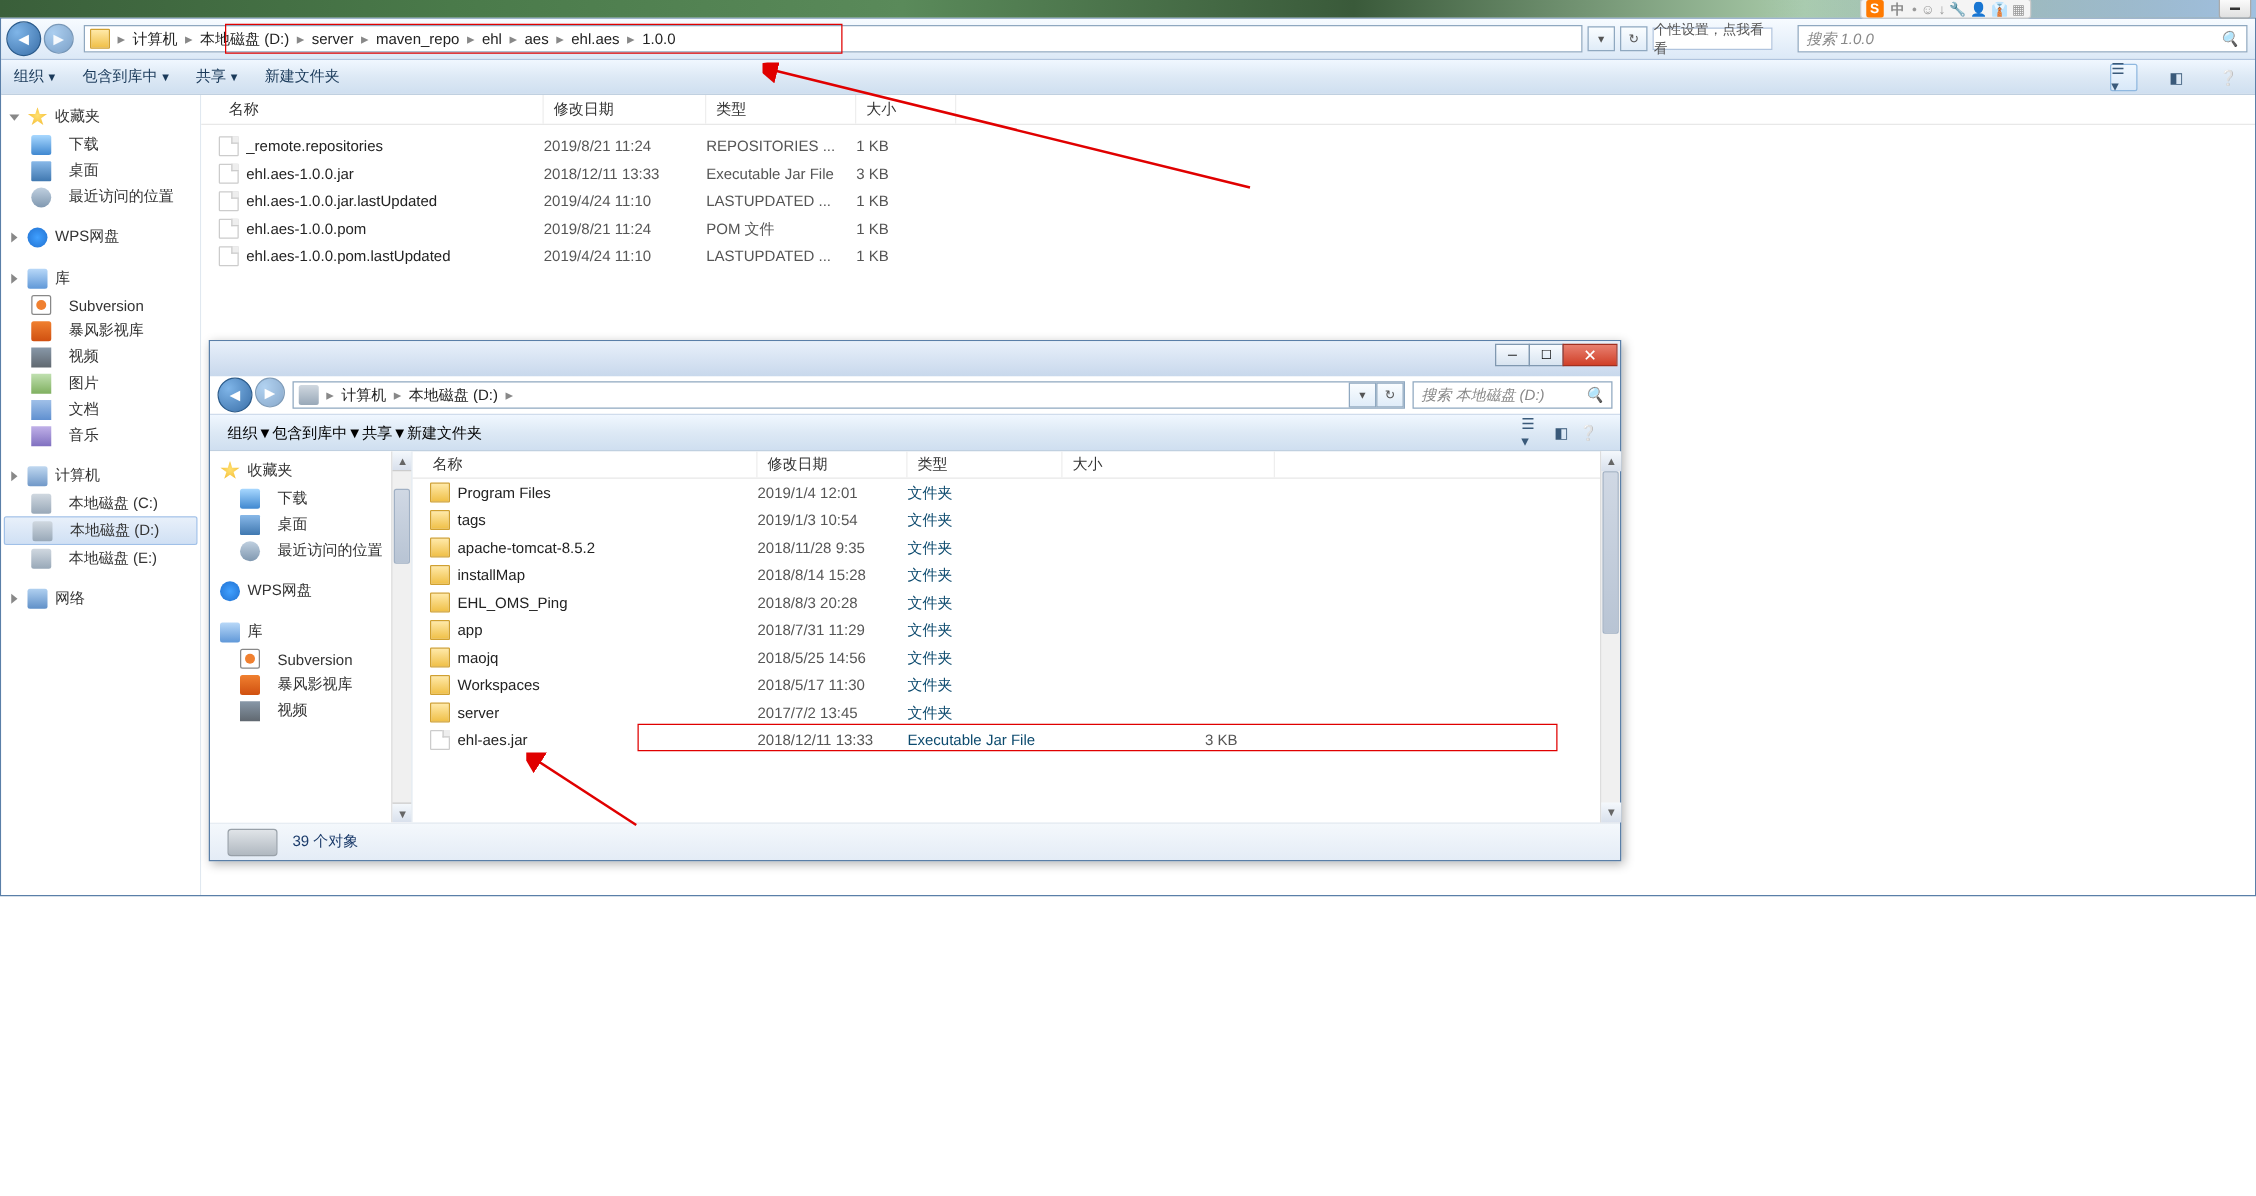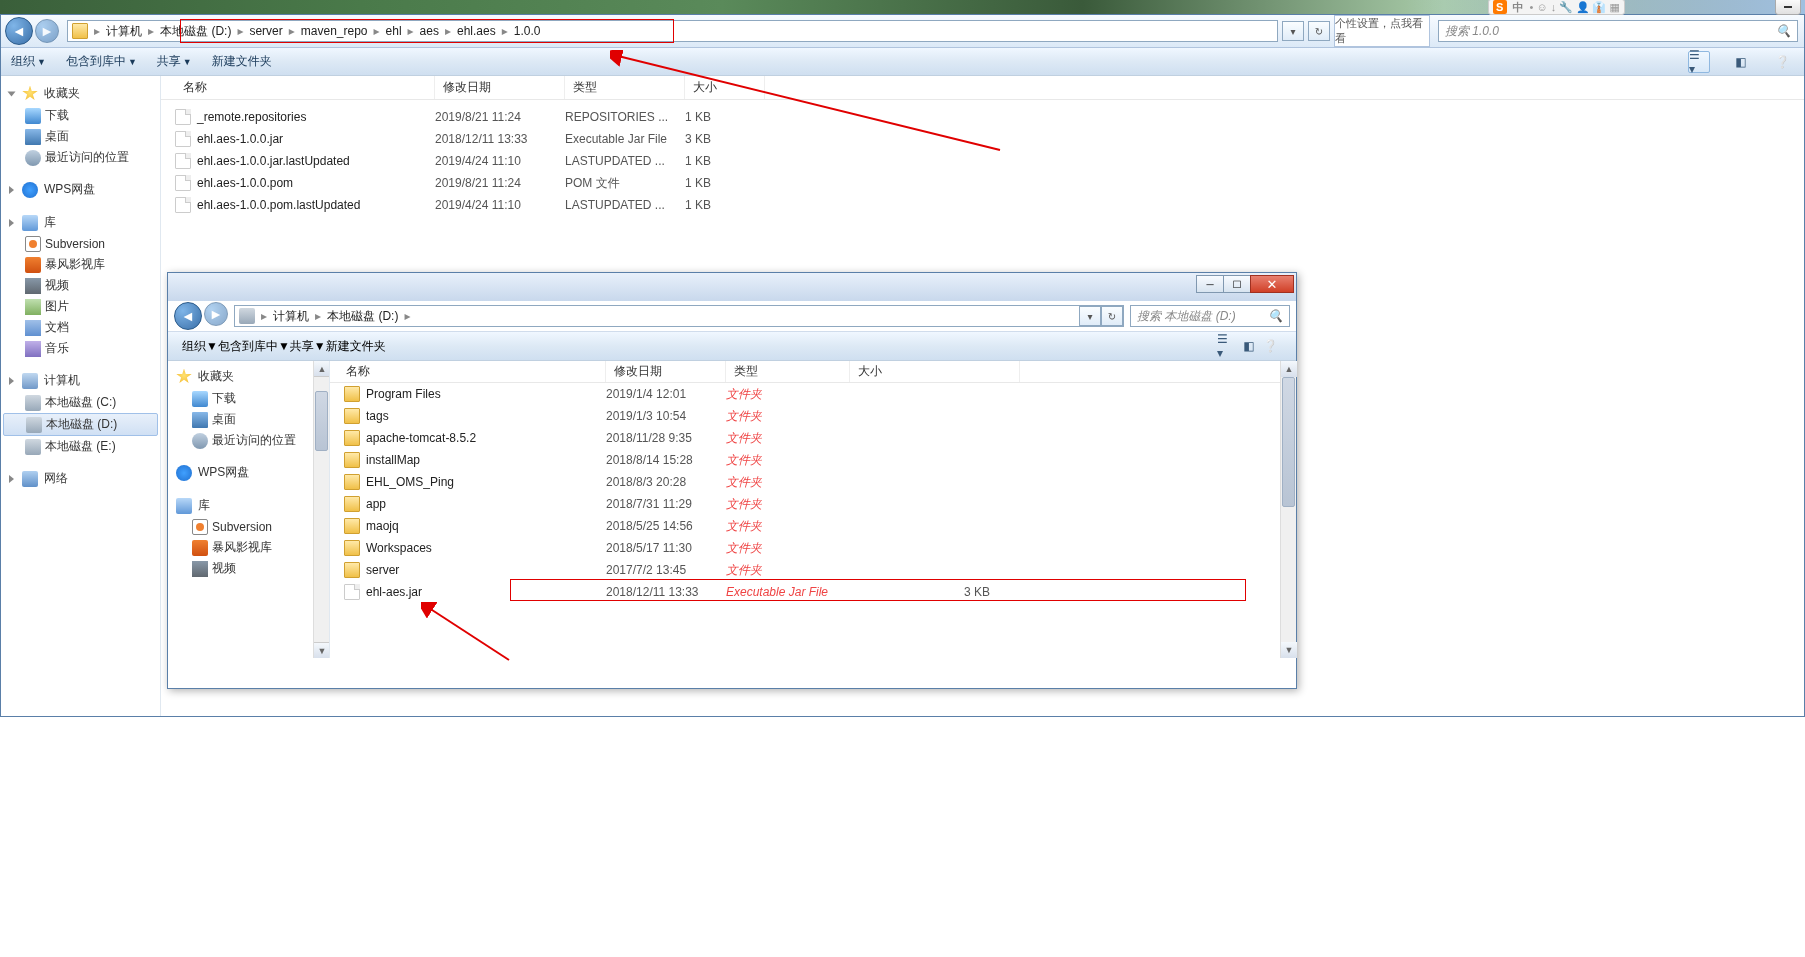--- a/index.html
+++ b/index.html
@@ -27,39 +27,39 @@
 .nav-btns { display: flex; align-items: center; padding: 0 4px; gap: 2px; }
 .nav-circle { width: 28px; height: 28px; border-radius: 50%; background: radial-gradient(circle at 30% 30%, #7fb5e8, #3a6fa8); border: 1px solid #2a5a8a; display: flex; align-items: center; justify-content: center; color: #fff; font-size: 14px; }
 .nav-circle.fwd { width: 24px; height: 24px; opacity: 0.6; }
 .addr-box { flex: 1; height: 22px; background: #fff; border: 1px solid #8fa8c0; margin: 0 4px; display: flex; align-items: center; font-size: 12px; position: relative; }
 .addr-box .folder-icon { width: 16px; height: 16px; margin: 0 4px; background: linear-gradient(#ffe9a8,#f0c048); border: 1px solid #d0a030; border-radius: 1px; }
 .crumb { padding: 0 4px; color: #222; }
 .crumb-sep { color: #888; padding: 0 2px; }
 .addr-redbox { position: absolute; left: 112px; top: -2px; width: 494px; height: 24px; border: 1px solid #e00000; pointer-events: none; }
 .addr-tools { display: flex; align-items: center; gap: 4px; padding-right: 6px; }
 .addr-btn { width: 22px; height: 20px; border: 1px solid #8fa8c0; background: linear-gradient(#fafdff,#e0ecf8); display: flex; align-items: center; justify-content: center; font-size: 10px; color: #555; }
-.tip-box { width: 96px; height: 32px; border: 1px solid #b0c4de; background: #fff; display: flex; align-items: center; justify-content: center; font-size: 11px; color: #555; margin-right: 4px; }
+.tip-box { width: 96px; height: 18px; border: 1px solid #b0c4de; background: #fff; display: flex; align-items: center; justify-content: center; font-size: 11px; color: #555; margin-right: 16px; }
 .search-main { width: 360px; height: 22px; border: 1px solid #8fa8c0; background: #fff; display: flex; align-items: center; padding: 0 6px; color: #888; font-style: italic; font-size: 12px; }
 
 
 .toolbar { height: 28px; background: linear-gradient(#f0f7ff,#dde9f5,#cfdff0); border-bottom: 1px solid #c0d0e0; display: flex; align-items: center; padding: 0 10px; gap: 20px; font-size: 12px; }
 .toolbar .tb-item { color: #1a3a5a; cursor: default; }
 .toolbar .tb-item .dd { font-size: 9px; margin-left: 2px; }
 .toolbar-spacer { flex: 1; }
 .tb-icon { width: 22px; height: 22px; border: 1px solid transparent; display: flex; align-items: center; justify-content: center; color: #3a5a7a; }
 .tb-icon.hovered { border:1px solid #8fb8e0; background:linear-gradient(#f0f8ff,#d8e8f8); border-radius:2px; }
 
 
 .main-split { display: flex; height: 640px; }
 .sidebar { width: 160px; background: #fff; border-right: 1px solid #e0e8f0; padding: 6px 0; overflow: hidden; }
 .content { flex: 1; background: #fff; position: relative; }
 
 
 .side-group-hdr { display: flex; align-items: center; padding: 3px 8px; gap: 6px; font-size: 12px; color: #333; }
-.side-item { display: flex; align-items: center; padding: 2px 8px 2px 24px; gap: 4px; font-size: 12px; color: #333; cursor: default; }
+.side-item { display: flex; align-items: flex-end; padding: 2px 8px 2px 24px; gap: 14px; font-size: 12px; color: #333; cursor: default; }
 .side-item.selected { background: linear-gradient(#e8f0fa,#d0e0f4); border: 1px solid #a0c0e8; border-radius: 2px; margin: 0 2px; padding-left: 22px; }
 .side-sep { height: 10px; }
 .ico { width: 16px; height: 16px; display: inline-block; flex-shrink: 0; }
 .ico-star { background: radial-gradient(circle at 50% 40%, #ffe070, #f0b020); clip-path: polygon(50% 0%, 61% 35%, 98% 35%, 68% 57%, 79% 91%, 50% 70%, 21% 91%, 32% 57%, 2% 35%, 39% 35%); }
 .ico-dl { background: linear-gradient(#a8d8ff,#4088d0); border-radius: 2px; }
 .ico-desk { background: linear-gradient(#88b8e8,#4078b0); border-radius: 1px; }
 .ico-recent { background: linear-gradient(#c0d0e0,#8098b0); border-radius: 50%; }
 .ico-wps { background: radial-gradient(circle,#40a0ff,#2070d0); border-radius: 50%; }
 .ico-lib { background: linear-gradient(#b8d8f8,#6098d8); border-radius: 2px; }
 .ico-folder { background: linear-gradient(#ffe9a8,#f0c048); border: 1px solid #d0a030; border-radius: 1px; }
@@ -124,21 +124,21 @@
 .inner-content .scrollbar .arr-up, .inner-content .scrollbar .arr-dn { position:absolute; left:0; width:16px; height:16px; display:flex; align-items:center; justify-content:center; font-size:9px; color:#666; background:linear-gradient(#f4f8fc,#d8e0ec);}
 .inner-content .scrollbar .arr-up{top:0;} .inner-content .scrollbar .arr-dn{bottom:0;}
 
 .inner-col-headers { height: 22px; border-bottom: 1px solid #e8e8e8; display: flex; align-items: center; font-size: 12px; color: #333; padding-left: 8px; }
 .inner-col-headers > div { padding: 0 8px; border-right: 1px solid #eee; height: 100%; display: flex; align-items: center; }
 .ich-name { width: 268px; } .ich-date { width: 120px; } .ich-type { width: 124px; } .ich-size { width: 170px; justify-content:flex-start; }
 .inner-file-list { padding-left: 8px; }
 .inner-file-row { display: flex; align-items: center; height: 22px; font-size: 12px; color: #222; }
 .inner-file-row .fn { width: 268px; display: flex; align-items: center; gap: 6px; padding-left:6px; }
 .inner-file-row .fd { width: 120px; color: #555; }
-.inner-file-row .ft { width: 124px; color: #ef4444; font-style: italic; }
+.inner-file-row .ft { width: 124px; color: #0c4a6e; }
 .inner-file-row .fs { width: 170px; color: #555; text-align: right; padding-right: 30px; }
 .inner-redbox { position: absolute; border: 1px solid #e00000; pointer-events: none; }
 .inner-statusbar { height: 30px; border-top: 1px solid #e0e8f0; display: flex; align-items: center; padding: 0 14px; gap: 12px; background: linear-gradient(#f4f8fc,#e4ecf6); font-size: 12px; color: #1a3a6a; }
 .inner-statusbar .drv-icon { width: 40px; height: 22px; background: linear-gradient(#e0e4e8,#b0b8c0); border: 1px solid #98a0a8; border-radius: 3px; }
 </style>
 </head>
 <body>
 
 <div class="top-strip"></div>
 
@@ -532,20 +532,24 @@
           </div>
         </div>
       <div class="inner-redbox" style="left:180px; top:218px; width:736px; height:22px;"></div>
       <div class="scrollbar">
         <div class="arr-up">▲</div>
         <div class="thumb"></div>
         <div class="arr-dn">▼</div>
       </div>
     </div>
   </div>
+  <div class="inner-statusbar">
+    <span class="drv-icon"></span>
+    <span>39 个对象</span>
+  </div>
 </div>
 
 <svg class="red-arrow2">
   <defs>
       <marker id="ah2" markerWidth="10" markerHeight="10" refX="2" refY="5" orient="auto">
         <path d="M0,0 L10,5 L0,10 z" fill="#e00000"></path>
       </marker>
     </defs>
   <line x1="88" y1="58" x2="8" y2="6" stroke="#e00000" stroke-width="2" marker-end="url(#ah2)"></line>
 </svg>

